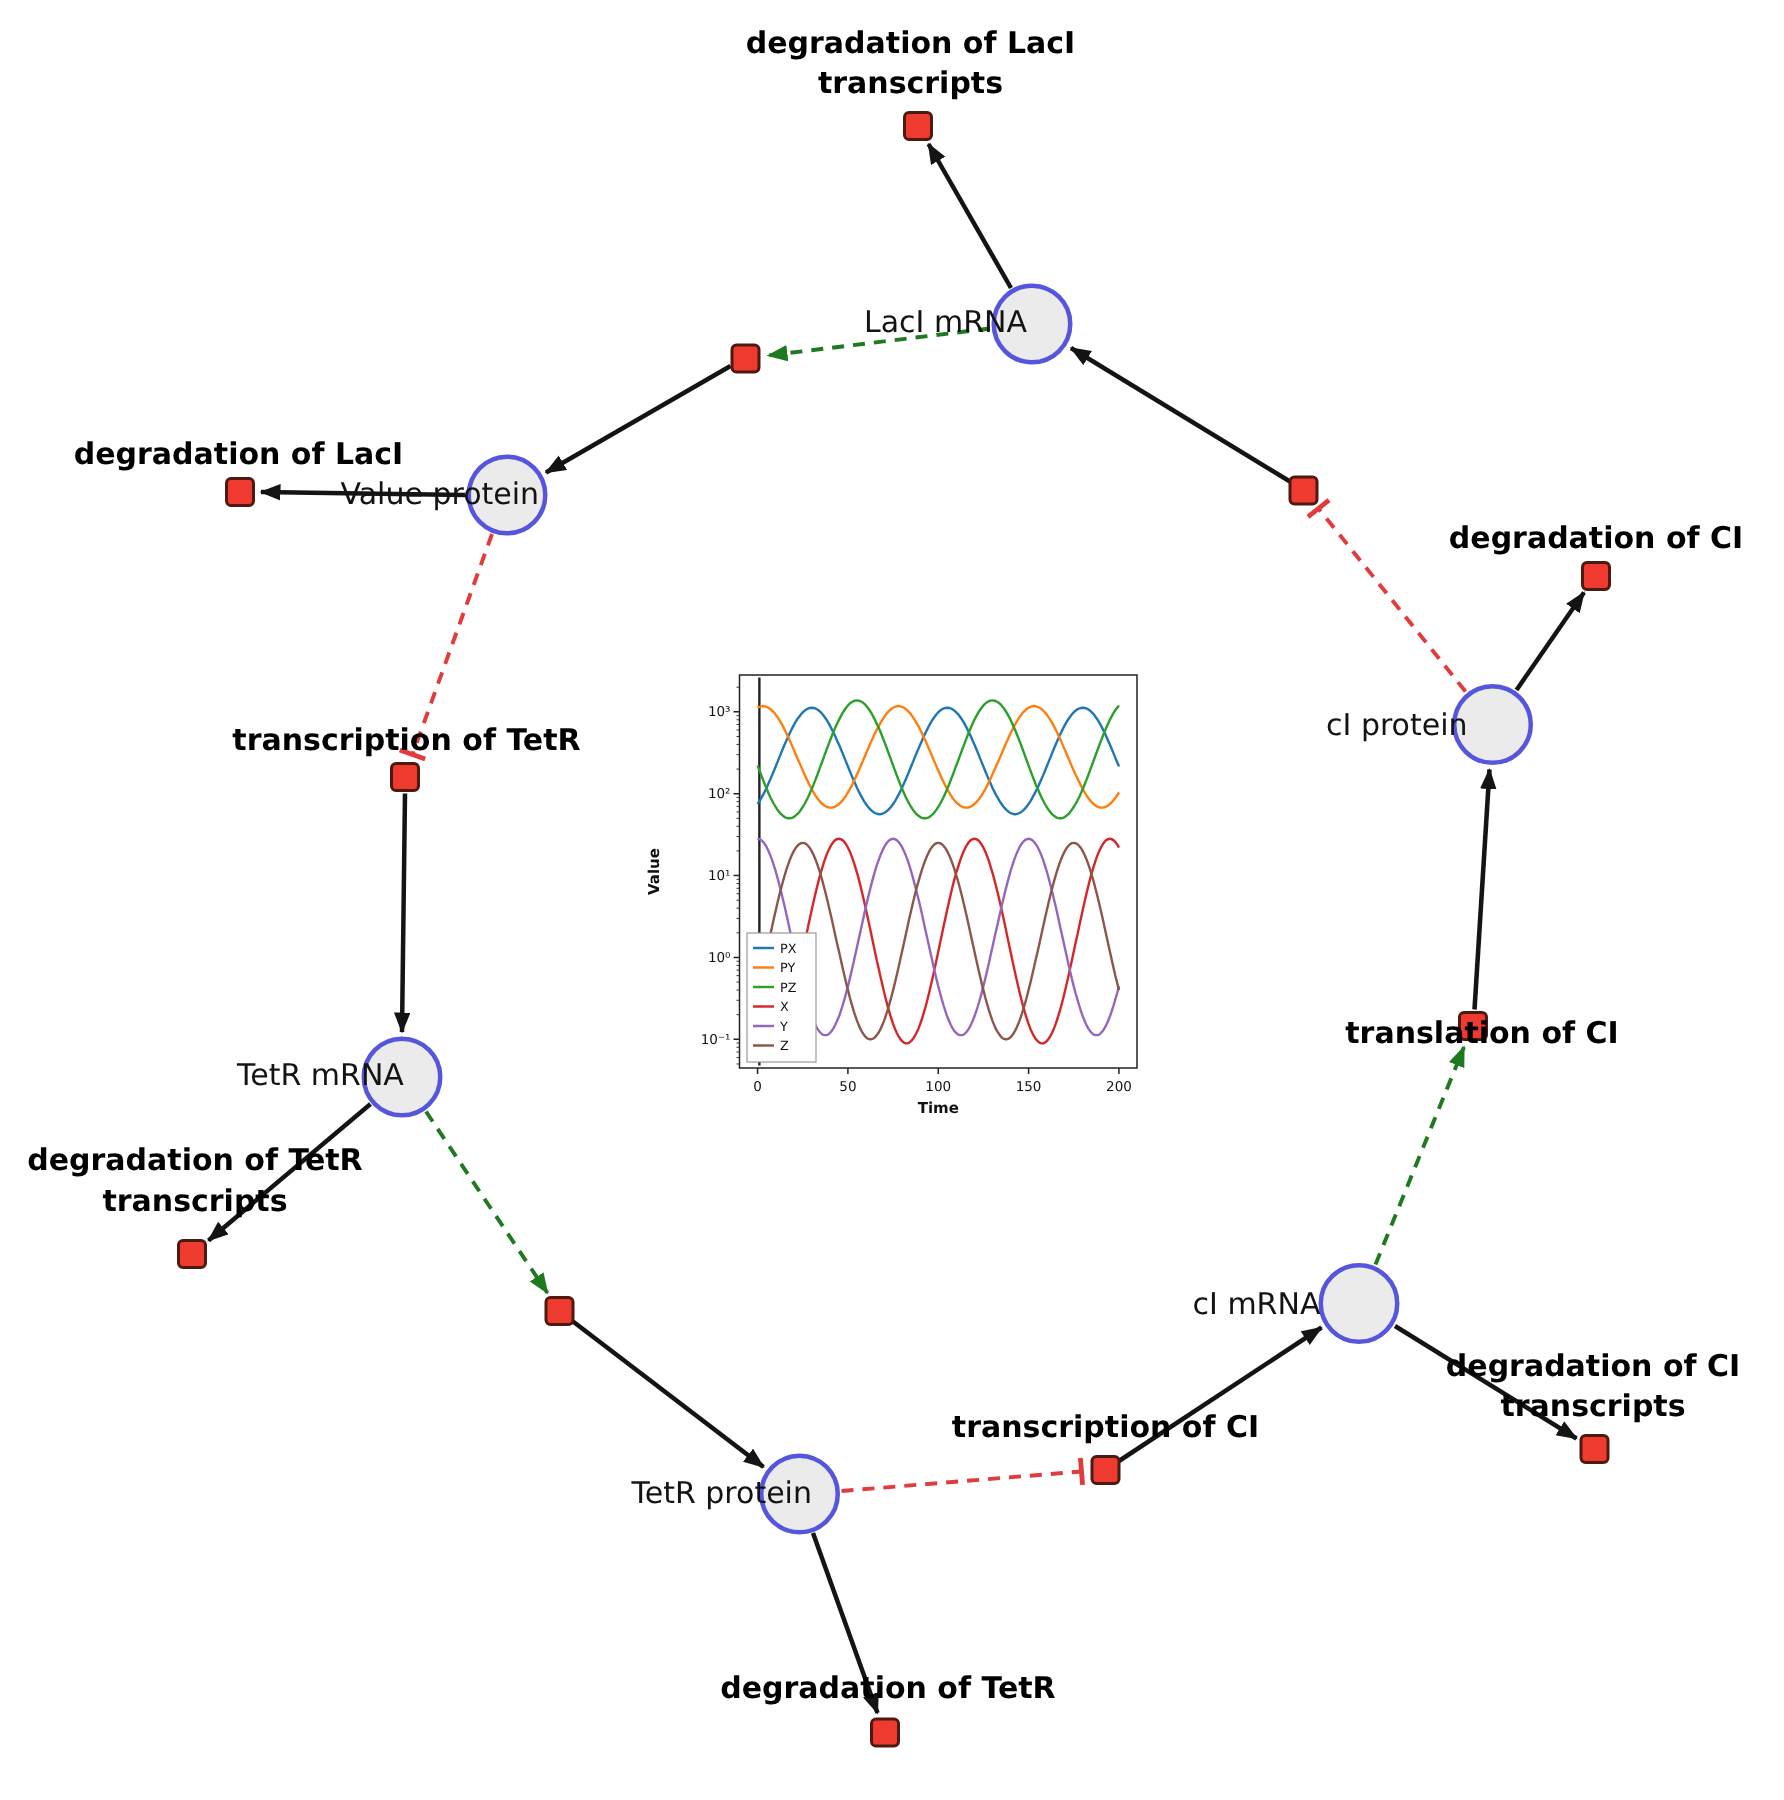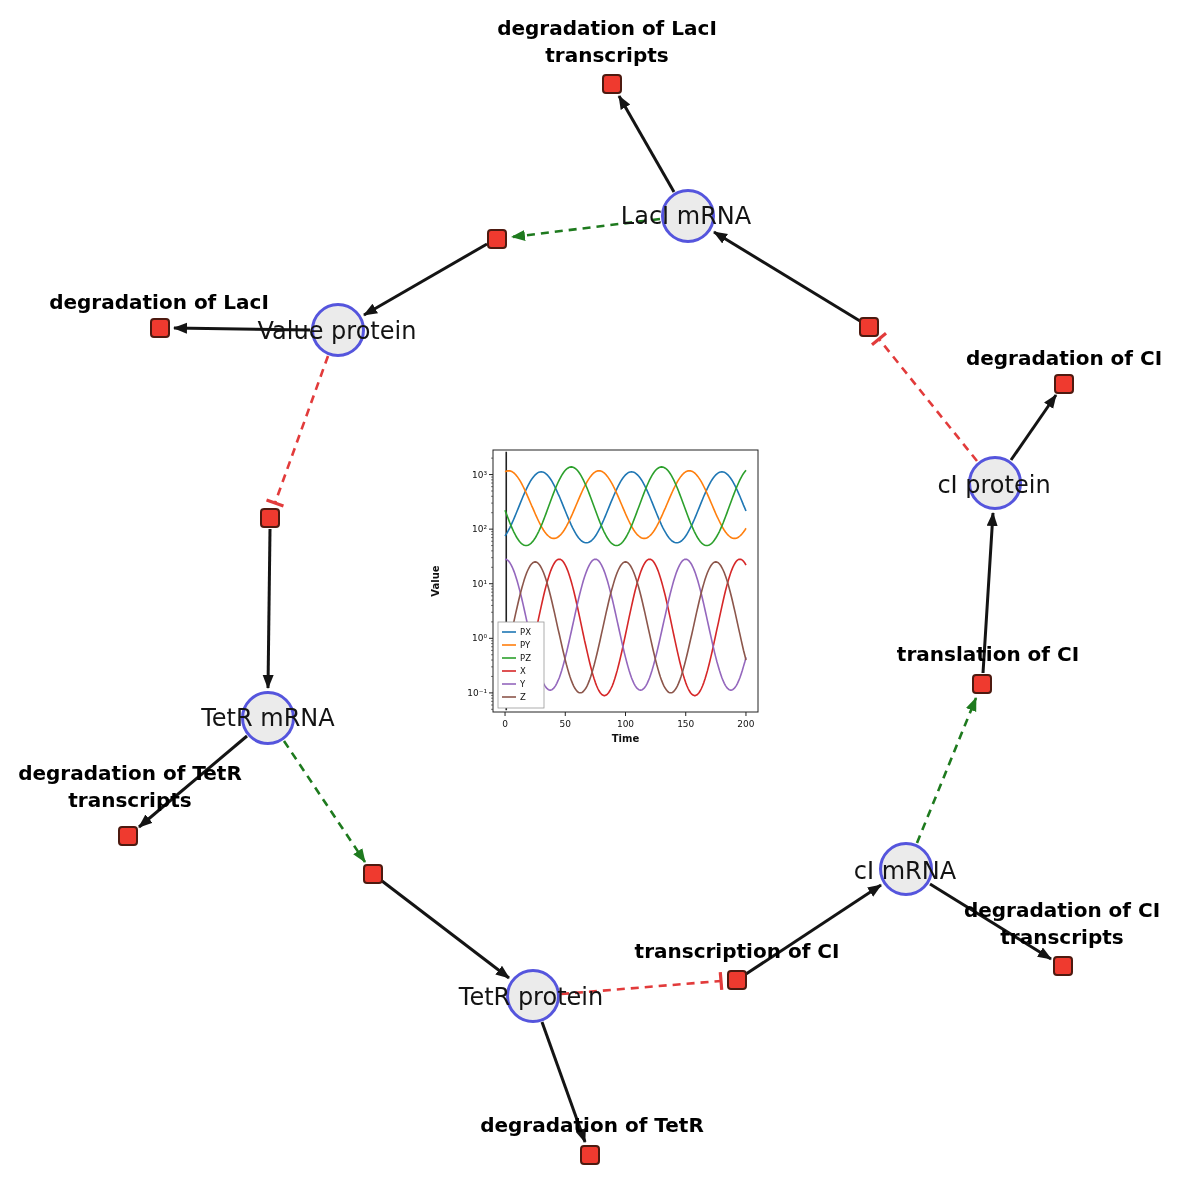--- a/index.html
+++ b/index.html
@@ -1,21 +1,21 @@
 <!DOCTYPE html>
 <html style="--species_fill: #ebebeb; --species_border: #5555dd; --reaction_fill: #ef3a2f; --reaction_border: #4d1a10; --flow_black: #141414; --activation_green: #1e7a1e; --inhibition_red: #e23b3b;"><head>
 <meta charset="utf-8">
 <style>
   html,body{margin:0;padding:0;background:#fff;font-family:"DejaVu Sans","Liberation Sans",sans-serif;}
   #canvas{position:relative;width:1189px;height:1200px;background:#fff;overflow:hidden;}
   #edges{position:absolute;left:0;top:0;z-index:1;}
   .species-node{position:absolute;width:54px;height:54px;border-radius:50%;
     background:var(--species_fill);border:3px solid var(--species_border);
     box-sizing:border-box;z-index:2;}
-  .sp-label{position:absolute;width:220px;text-align:center;font-size:24px;color:#131313;
+  .sp-label{position:absolute;width:220px;text-align:left;font-size:20px;color:#131313;
     z-index:4;pointer-events:none;}
   .rx-node{position:absolute;width:20px;height:20px;border-radius:4px;
     background:var(--reaction_fill);border:2.5px solid var(--reaction_border);
     box-sizing:border-box;z-index:3;}
   .rx-label{position:absolute;width:320px;text-align:center;font-size:20px;font-weight:bold;
     color:#000;line-height:27px;z-index:4;pointer-events:none;}
   #inset{position:absolute;left:425px;top:438px;width:350px;height:320px;z-index:5;background:#fff;}
   #inset-svg text{font-family:"DejaVu Sans","Liberation Sans",sans-serif;}
 </style>
 </head>
@@ -82,25 +82,26 @@
   <div class="rx-node" style="left:727px;top:970px"></div>
   <div class="rx-node" style="left:1053px;top:956px"></div>
   <div class="rx-node" style="left:580px;top:1145px"></div>
 
   <div class="rx-label" style="left:447px;top:15px">
     <div>degradation of LacI</div>
     <div>transcripts</div>
   </div>
   <div class="rx-label" style="left:-1px;top:289px">degradation of LacI</div>
   <div class="rx-label" style="left:904px;top:345px">degradation of CI</div>
+  <div class="rx-label" style="left:111px;top:480px">transcription of TetR</div>
   <div class="rx-label" style="left:-30px;top:760px">
     <div>degradation of TetR</div>
     <div>transcripts</div>
   </div>
-  <div class="rx-label" style="left:828px;top:641px">translation of CI</div>
+  <div class="rx-label" style="left:828px;top:675px">translation of CI</div>
   <div class="rx-label" style="left:577px;top:938px">transcription of CI</div>
   <div class="rx-label" style="left:902px;top:897px">
     <div>degradation of CI</div>
     <div>transcripts</div>
   </div>
   <div class="rx-label" style="left:432px;top:1112px">degradation of TetR</div>
 
   <div id="inset">
     <svg id="inset-svg" width="350" height="320">
         <rect x="68" y="12" width="265" height="262" fill="none" stroke="#222" stroke-width="1"></rect>

